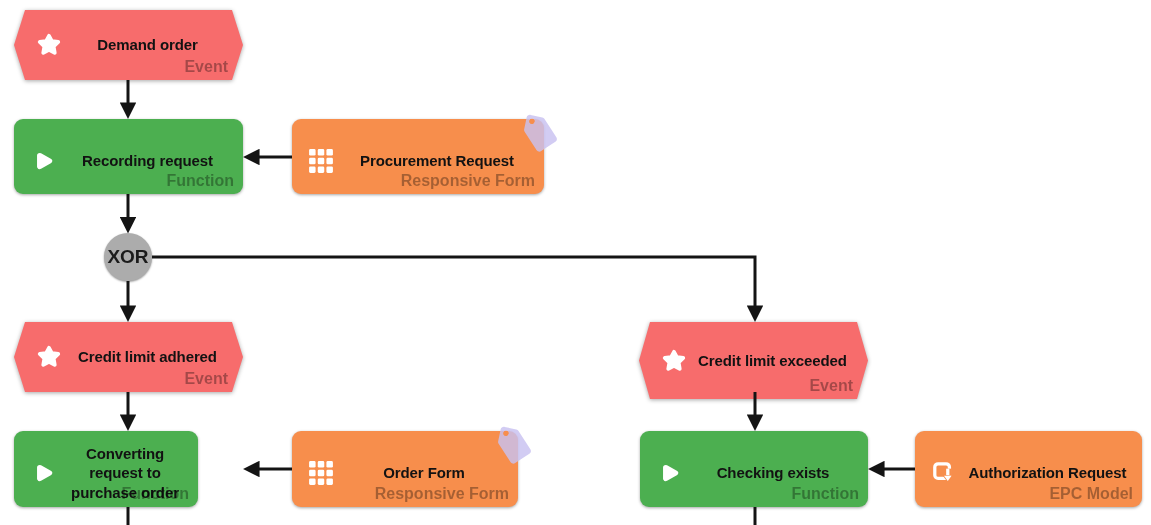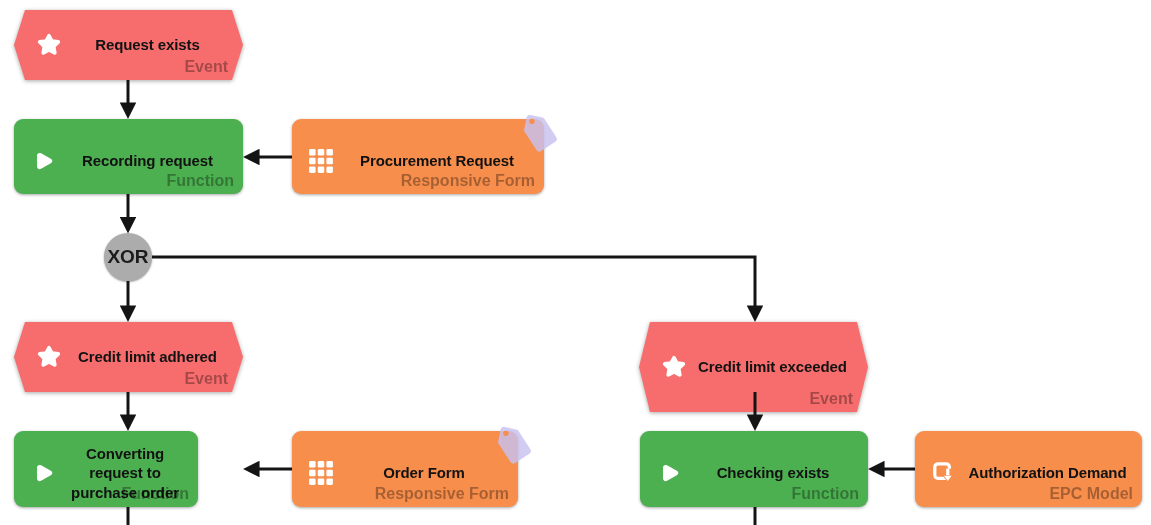--- a/index.html
+++ b/index.html
@@ -66,21 +66,21 @@
   <div class="node event" style="left:14px;top:10px;width:229px;height:70px">
     <div class="hexwrap">
         <div class="hexbg"></div>
       </div>
     <div class="content">
       <span class="icon">
         <svg viewBox="0 0 24 24">
             <path fill="#fff" stroke="#fff" stroke-width="3.5" stroke-linejoin="round" d="M12 3.5 L14.65 8.36 L20.56 9.22 L16.28 13.39 L17.29 19.28 L12 16.5 L6.71 19.28 L7.72 13.39 L3.44 9.22 L9.35 8.36 Z"></path>
           </svg>
       </span>
-      <span class="title">Request exists</span>
+      <span class="title">Demand order</span>
     </div>
     <span class="type-label">Event</span>
   </div>
 
   <div class="node" style="left:14px;top:119px;width:229px;height:75px">
     <div class="box function-box"></div>
     <div class="content">
       <span class="icon">
         <svg viewBox="0 0 24 24">
             <path fill="#fff" stroke="#fff" stroke-width="5" stroke-linejoin="round" d="M9 7 L18 12 L9 17 Z"></path>
@@ -130,21 +130,21 @@
       <span class="icon">
         <svg viewBox="0 0 24 24">
             <path fill="#fff" stroke="#fff" stroke-width="3.5" stroke-linejoin="round" d="M12 3.5 L14.65 8.36 L20.56 9.22 L16.28 13.39 L17.29 19.28 L12 16.5 L6.71 19.28 L7.72 13.39 L3.44 9.22 L9.35 8.36 Z"></path>
           </svg>
       </span>
       <span class="title">Credit limit adhered</span>
     </div>
     <span class="type-label">Event</span>
   </div>
 
-  <div class="node event" style="left:639px;top:322px;width:229px;height:90px">
+  <div class="node event" style="left:639px;top:322px;width:229px;height:77px">
     <div class="hexwrap">
         <div class="hexbg"></div>
       </div>
     <div class="content">
       <span class="icon">
         <svg viewBox="0 0 24 24">
             <path fill="#fff" stroke="#fff" stroke-width="3.5" stroke-linejoin="round" d="M12 3.5 L14.65 8.36 L20.56 9.22 L16.28 13.39 L17.29 19.28 L12 16.5 L6.71 19.28 L7.72 13.39 L3.44 9.22 L9.35 8.36 Z"></path>
           </svg>
       </span>
       <span class="title">Credit limit exceeded</span>
@@ -210,18 +210,18 @@
     <div class="content">
       <span class="icon">
         <svg viewBox="0 0 24 24">
           <rect x="3.5" y="3.5" width="13.5" height="13.5" rx="3" fill="none" stroke="#fff" stroke-width="3"></rect>
           <path d="M15.5 8 V14.5" stroke="#F78E4C" stroke-width="7" fill="none"></path>
           <path d="M10.8 14.2 L20.2 14.2 L15.5 20.5 Z" fill="#F78E4C"></path>
           <path d="M15.5 8 V14" stroke="#fff" stroke-width="3" fill="none"></path>
           <path d="M12 14.5 L19 14.5 L15.5 19.3 Z" fill="#fff"></path>
         </svg>
       </span>
-      <span class="title">Authorization Demand</span>
+      <span class="title">Authorization Request</span>
     </div>
     <span class="type-label">EPC Model</span>
   </div>
 
 </div>
 
 </body></html>

